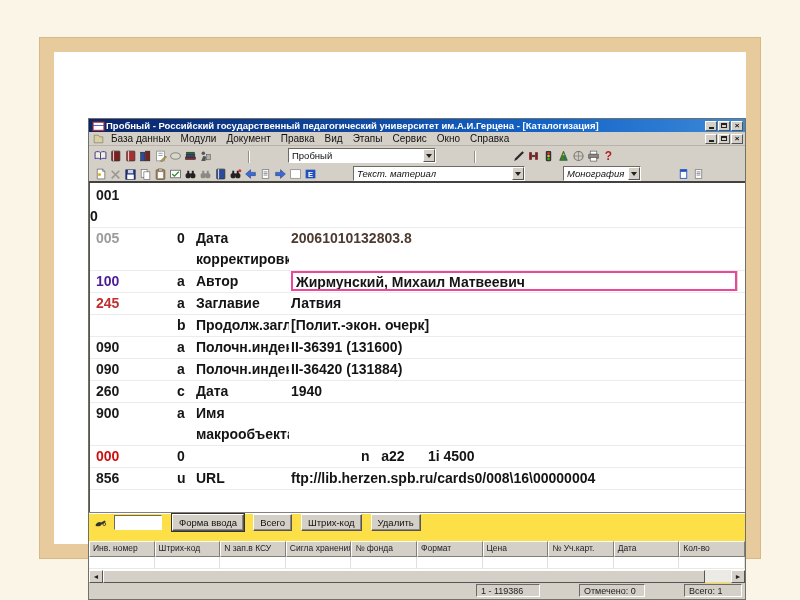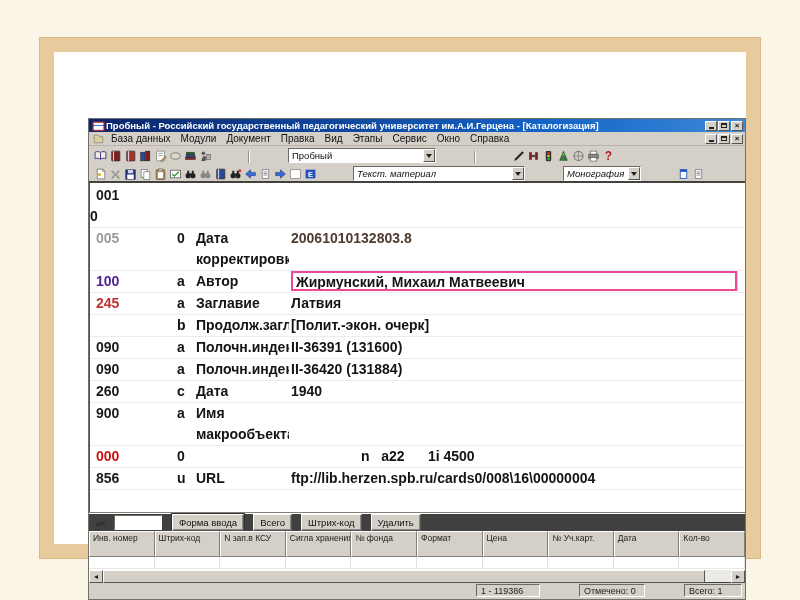--- a/index.html
+++ b/index.html
@@ -42,28 +42,28 @@
           font-weight:bold; font-size:14px; line-height:21px; color:#141414; }
   .mtag { width:54px; padding-left:6px; }
   .mgap { width:33px; }
   .msub { width:19px; }
   .mlabel { width:93px; overflow:hidden; margin-right:2px; }
   .mvalwrap { flex:1; overflow:hidden; padding-right:2px; }
   .mval { white-space:pre; display:block; overflow:hidden; }
   .editbox { border:2px solid #ec4899; box-shadow:0 0 0 1px #d6d6d2; background:#fff; height:20px; line-height:18px;
              padding:0 3px; margin:0 6px 0 0; white-space:nowrap; overflow:hidden; }
 
-  .bottom { flex:0 0 71px; background:#404040; border-top:1px solid #828078; box-shadow:inset 0 1px 0 #fff; }
+  .bottom { flex:0 0 71px; background:#fde047; border-top:1px solid #828078; box-shadow:inset 0 1px 0 #fff; }
   .ctrlrow { display:flex; align-items:center; height:18px; padding-left:4px; }
   .searchbox { width:48px; height:15px; background:#fff; border:1px solid; border-color:#6d6a64 #fff #fff #6d6a64; margin-left:6px; }
   .btn { height:17px; background:#d4d0c8; border:1px solid; border-color:#fff #555 #555 #fff;
          box-shadow:inset -1px -1px 0 #8a8880; font-size:9.5px; padding:0 6px; margin-left:9px; color:#111;
          display:inline-flex; align-items:center; justify-content:center; font-family:"Liberation Sans",sans-serif; }
   .btn.default { box-shadow:inset -1px -1px 0 #8a8880, 0 0 0 1px #333; }
-  .holdhdr { display:flex; height:26px; margin-top:0; }
+  .holdhdr { display:flex; height:16px; margin-top:10px; }
   .hcell { flex:1; background:#d4d0c8; border:1px solid; border-color:#fff #807e76 #807e76 #fff;
            font-size:8.5px; color:#222; padding:1px 0 0 3px; white-space:nowrap; overflow:hidden; }
   .holdrow { display:flex; height:12px; background:#fff; }
   .hrc { flex:1; border-right:1px solid #e0e0dc; border-bottom:1px solid #e8e8e4; }
   .hscroll { position:relative; height:13px; background:#eceae4; border-top:1px solid #fff; }
   .sbtn { position:absolute; top:0; width:14px; height:13px; background:#d4d0c8; border:1px solid; border-color:#fff #555 #555 #fff;
           font-size:7px; line-height:11px; text-align:center; color:#222; }
   .sbtn.left { left:0; } .sbtn.right { right:0; }
   .hthumb { position:absolute; top:0; left:14px; right:40px; height:13px; background:#d4d0c8;
             border:1px solid; border-color:#fff #555 #555 #fff; }

